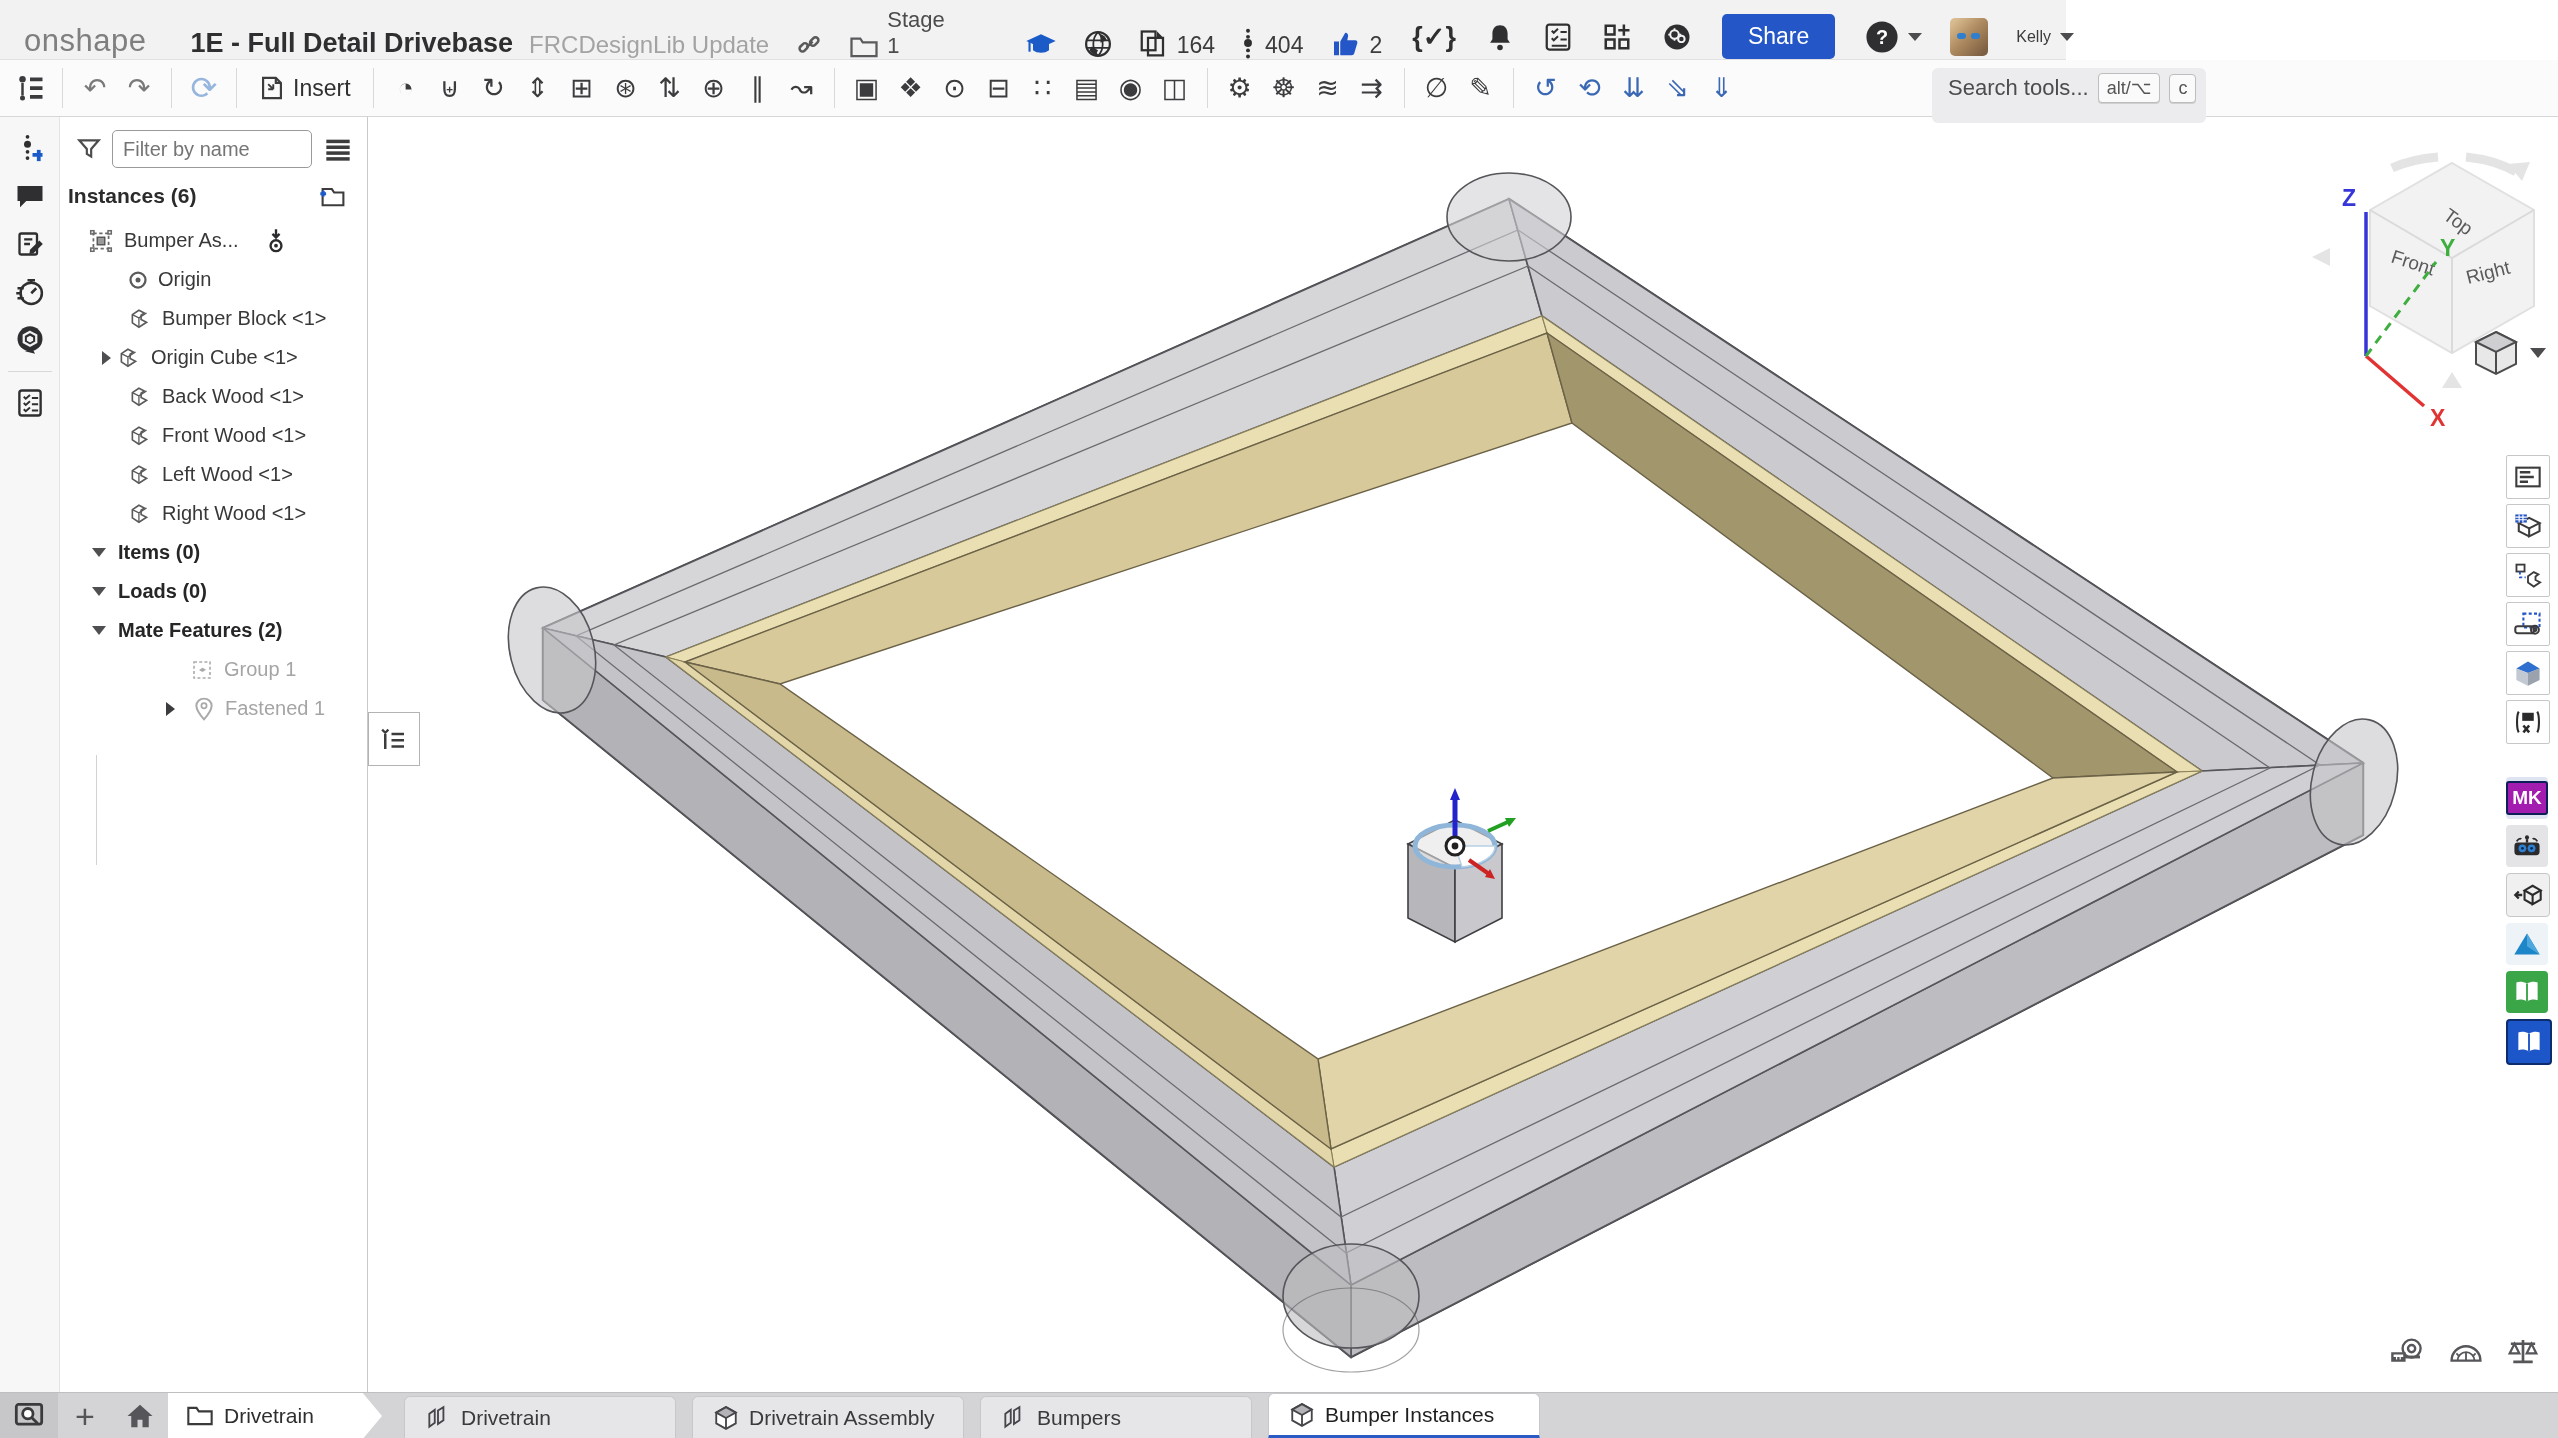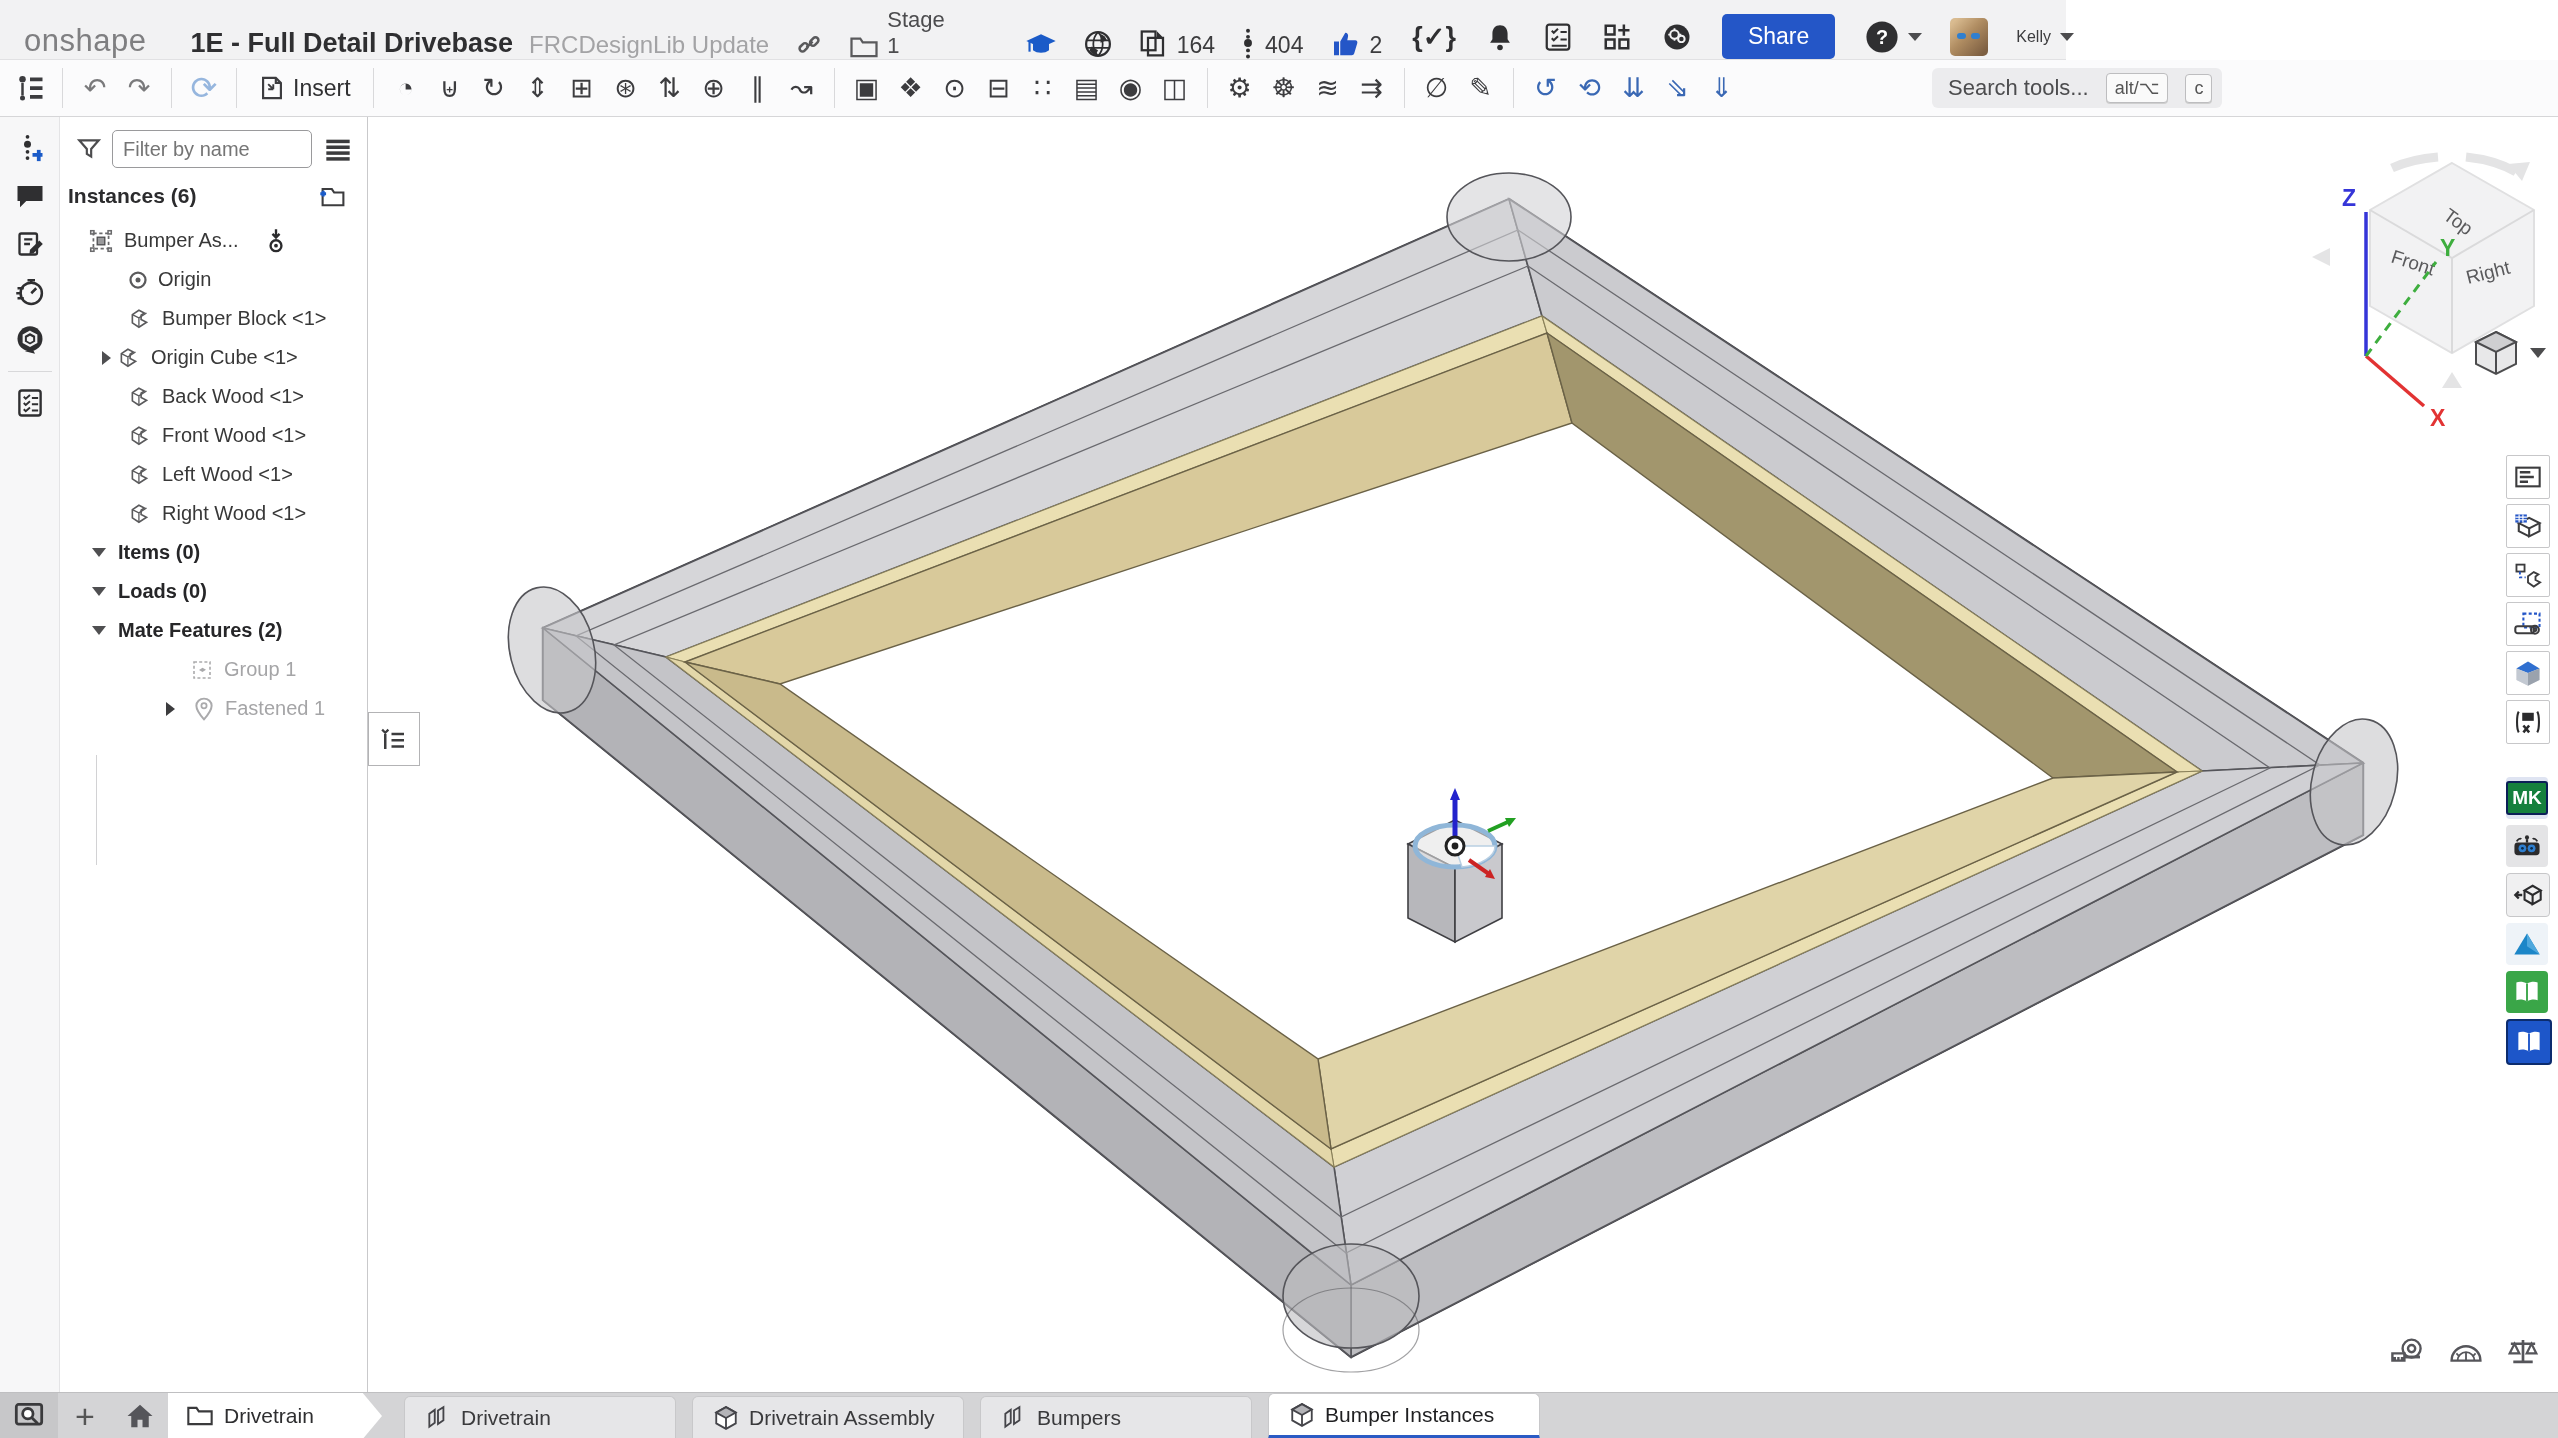--- a/index.html
+++ b/index.html
@@ -31,21 +31,21 @@
   #toolbar{position:absolute;left:0;top:60px;width:2558px;height:56px;background:#fbfbfc;
     border-bottom:1px solid #d6d6d8;display:flex;align-items:center;z-index:29;}
   .sep{width:1px;height:40px;background:#d9d9db;margin:0 10px;}
   .tool{min-width:44px;height:44px;display:flex;align-items:center;justify-content:center;
     border-radius:4px;cursor:pointer;}
   .tool-glyph{font-size:27px;color:#3c3c3f;line-height:1;}
   .blue-tools .tool-glyph{color:#3a68b4;}
   .insert-btn{display:flex;align-items:center;padding:6px 12px;border-radius:4px;cursor:pointer;}
   .insert-label{font-size:23px;color:#303032;margin-left:8px;}
   .search-pill{position:absolute;left:1932px;top:8px;height:40px;background:#ececee;border-radius:6px;
-    display:flex;align-items:center;padding:0 10px 0 16px;cursor:text;gap:8px;}
+    display:flex;align-items:center;padding:0 10px 15px 16px;cursor:text;}
   .search-txt{font-size:22px;color:#4c4c4e;}
   .keycap{font-size:18px;color:#555;background:#fafafa;border:1px solid #bdbdbf;border-radius:4px;
     padding:3px 8px;margin-left:9px;box-shadow:0 1px 0 #cfcfcf;}
   
   #leftrail{position:absolute;left:0;top:117px;width:59px;height:1275px;background:#f7f7f8;
     border-right:1px solid #e4e4e6;z-index:25;display:flex;flex-direction:column;align-items:center;}
   .rail-ico{width:34px;height:34px;margin-top:14px;display:flex;align-items:center;justify-content:center;cursor:pointer;}
   .rail-div{width:44px;height:1px;background:#d8d8da;margin-top:14px;}
   
   #panel{position:absolute;left:60px;top:117px;width:307px;height:1275px;background:#fff;
@@ -73,21 +73,21 @@
     border:1px solid #b3b3b5;display:flex;align-items:center;justify-content:center;cursor:pointer;z-index:12;}
   .measure-bar{position:absolute;right:18px;bottom:26px;display:flex;z-index:12;}
   .measure-bar .m-ico{margin-left:22px;cursor:pointer;}
   
   #rightrail{position:absolute;right:4px;top:455px;width:48px;z-index:20;}
   .rr-box{width:42px;height:42px;background:#fff;border:1px solid #c7c7c9;display:flex;align-items:center;
     justify-content:center;margin-bottom:5px;cursor:pointer;border-radius:2px;}
   .rr-gap{height:28px;}
   .rr-app{width:42px;height:42px;border-radius:4px;display:flex;align-items:center;justify-content:center;
     margin-bottom:6px;cursor:pointer;background:#e9e9eb;}
-  .mk-badge{width:38px;height:30px;background:#15803d;border:2px solid #0c1f57;border-radius:3px;color:#fff;
+  .mk-badge{width:38px;height:30px;background:#a21caf;border:2px solid #0c1f57;border-radius:3px;color:#fff;
     font-weight:bold;font-size:19px;display:flex;align-items:center;justify-content:center;}
   
   #bottombar{position:absolute;left:0;top:1392px;width:2558px;height:46px;background:#d4d4d6;
     border-top:1px solid #bfbfc1;display:flex;align-items:stretch;z-index:30;}
   .bb-search{width:58px;background:#c7c7c9;display:flex;align-items:center;justify-content:center;cursor:pointer;}
   .bb-plus{width:54px;display:flex;align-items:center;justify-content:center;font-size:34px;color:#555;cursor:pointer;}
   .bb-home{width:56px;display:flex;align-items:center;justify-content:center;cursor:pointer;}
   .crumb-tab{width:196px;background:#fff;display:flex;align-items:center;padding-left:18px;cursor:pointer;
     clip-path:polygon(0 0,91% 0,100% 50%,91% 100%,0 100%);margin-right:6px;}
   .crumb-label{font-size:21px;color:#2e2e30;margin-left:10px;}

